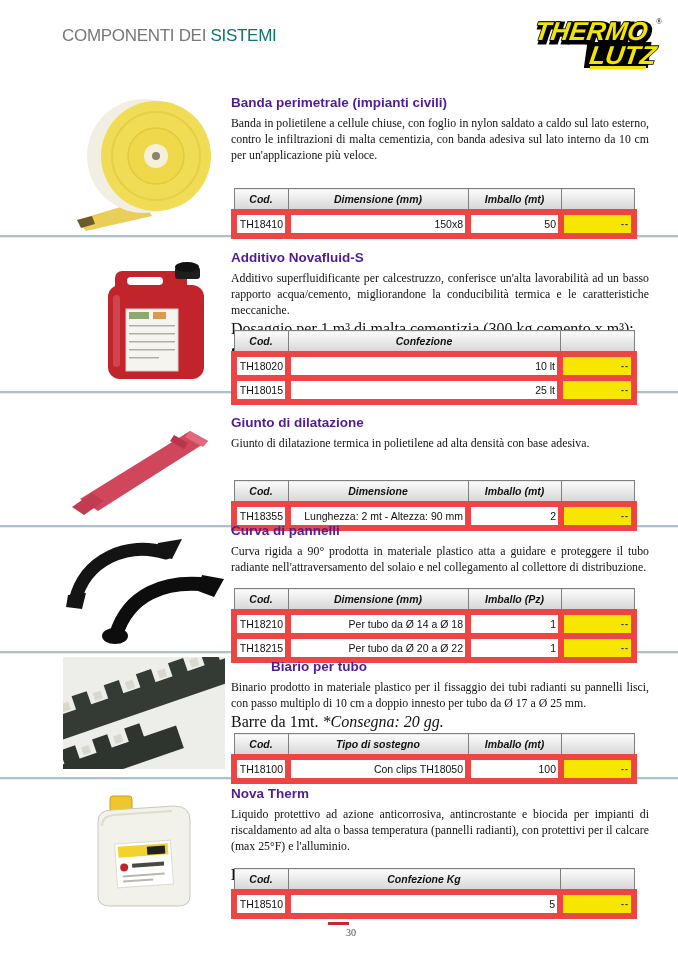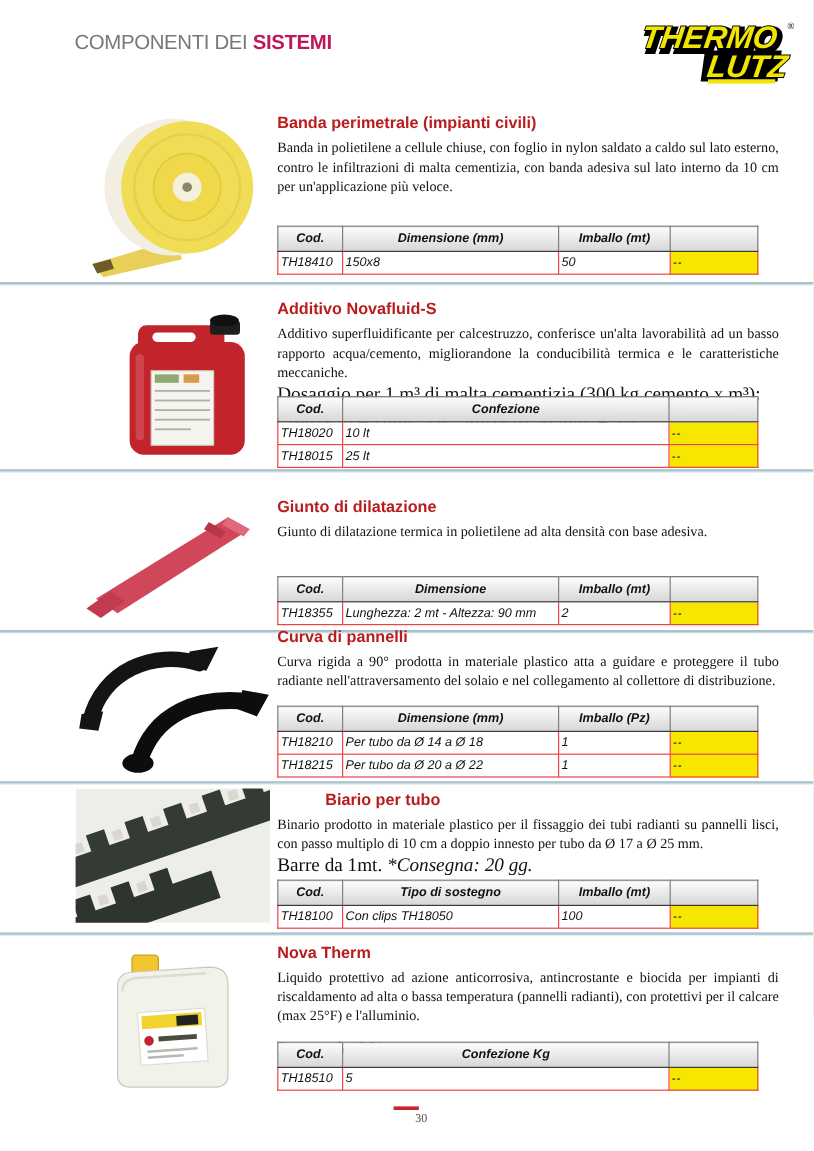--- a/index.html
+++ b/index.html
@@ -2,43 +2,43 @@
 <html><head>
 <meta charset="utf-8">
 <style>
   html,body{margin:0;padding:0;background:#e8e8e8;}
   #page{position:relative;width:678px;height:959px;background:#ffffff;overflow:hidden;
         font-family:"Liberation Serif", serif;color:#111;}
 
   
   .page-title{position:absolute;left:62px;top:26px;font-family:"Liberation Sans",sans-serif;
               font-size:17px;letter-spacing:-0.3px;color:#77787B;white-space:nowrap;}
-  .page-title .red{color:#be185d;font-weight:bold;}
+  .page-title .red{color:#0f766e;font-weight:normal;}
   .logo{position:absolute;left:524px;top:10px;width:145px;height:62px;}
 
   
   .section{position:absolute;left:0;width:678px;}
   .section.has-divider{border-bottom:2px solid #A9C2CE;box-shadow:0 1px 0 #E3EDF2;}
   .content{position:absolute;left:231px;top:0;width:418px;}
   .prod-title{font-family:"Liberation Sans",sans-serif;font-weight:bold;font-size:13.5px;
-              margin:0;color:#b91c1c;}
+              margin:0;color:#4c1d95;}
   .prod-desc{font-size:11.8px;line-height:1.36;text-align:justify;margin:5px 0 0 0;}
   .prod-line{font-size:16px;line-height:1.36;margin:0;}
   .it{font-style:italic;}
   .bold-line{font-weight:bold;margin-top:10px;}
   .prod-image{position:absolute;}
 
   
   table.spec{position:absolute;left:231px;border-collapse:collapse;width:400px;
              font-family:"Liberation Sans",sans-serif;font-size:10.5px;table-layout:fixed;}
   table.spec th{background:linear-gradient(#fcfcfc,#d6d6d6);font-weight:bold;font-style:italic;
                 height:20px;border:1px solid #7F7F7F;border-bottom:1px solid #3a3a3a;
                 text-align:center;padding:0 2px;}
-  table.spec td{height:18px;text-align:left;border:1px solid #ef4444;padding:0 2px;
-                background:#fff;font-style:italic;}
+  table.spec td{height:18px;text-align:right;border:6px solid #ef4444;padding:0 2px;
+                background:#fff;}
   table.spec td.yellow{background:#F7E600;color:#333;font-size:9px;letter-spacing:1px;
                        font-weight:bold;}
 
   
   .footer-dash{position:absolute;left:328px;top:922px;width:21px;height:3px;background:#C9252C;}
   .footer-page{position:absolute;left:322px;top:927px;width:34px;text-align:right;
                font-family:Liberation Serif, serif;font-size:10px;color:#4a4a4a;}
 </style>
 </head>
 <body>

